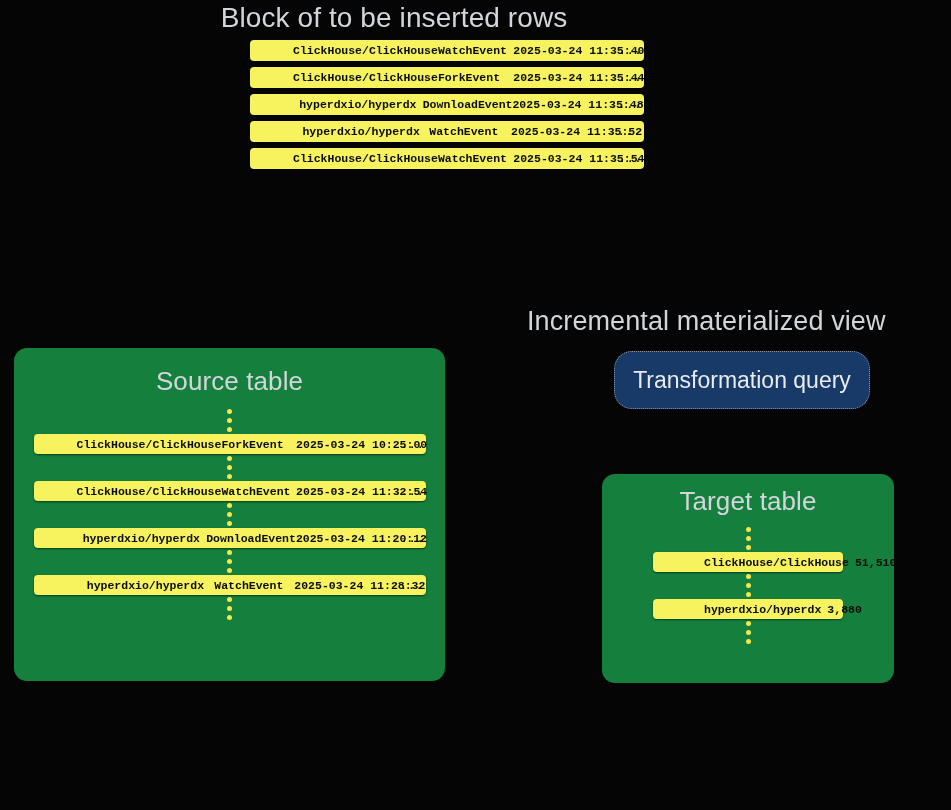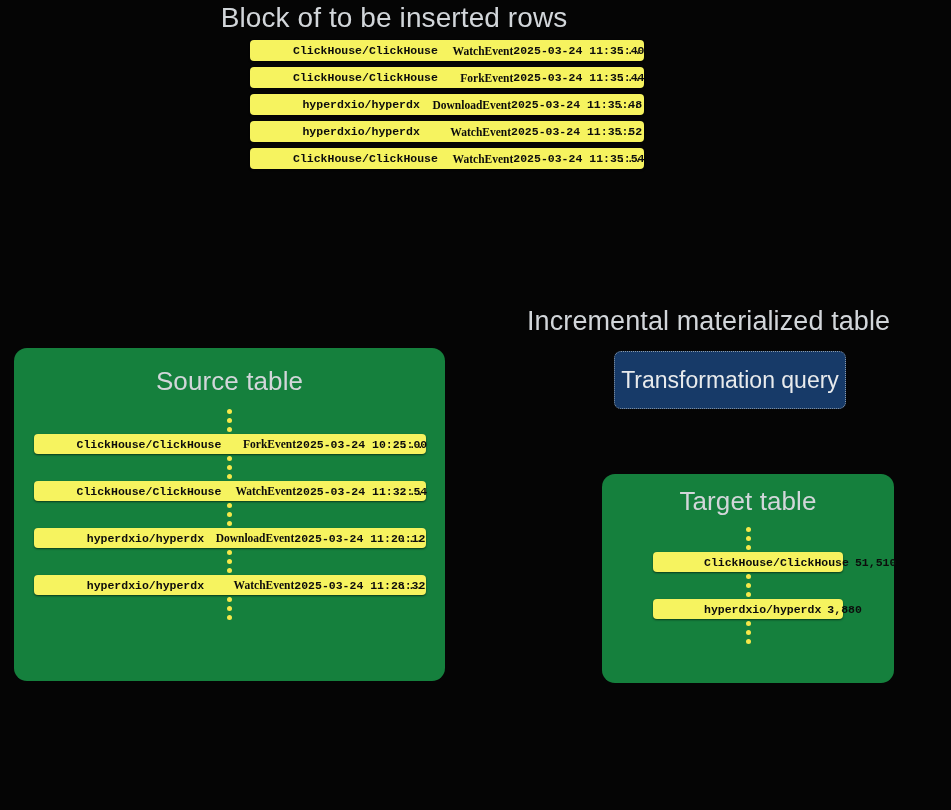--- a/index.html
+++ b/index.html
@@ -34,21 +34,21 @@
     border-radius: 4px;
     color: #0c0c0c;
     font-family: "Liberation Mono", "DejaVu Sans Mono", monospace;
     font-weight: 700;
     display: flex;
     align-items: center;
     box-shadow: 0 1px 2px rgba(0,0,0,0.55);
   }
 
   .row .c-repo   { text-align: center; margin-left: 43px; }
-  .row .c-event  { text-align: right; font-family: Liberation Serif, serif; }
+  .row .c-event  { text-align: left; }
   .row .c-ts     { text-align: center; white-space: nowrap; }
   .row .c-ell    { text-align: center; letter-spacing: 1px; }
   .row .c-count  { text-align: right; }
 
   
   .dots {
     display: flex;
     flex-direction: column;
     align-items: center;
     justify-content: center;
@@ -130,25 +130,25 @@
   #mv-title {
     top: 306px;
     left: 527px;
     font-size: 27px;
   }
 
   #transformation-query {
     position: absolute;
     left: 614px;
     top: 351px;
-    width: 232px;
+    width: 256px;
     height: 58px;
     background: #173a68;
     border: 1px dotted #8d9aa8;
-    border-radius: 7px;
+    border-radius: 18px;
     display: flex;
     align-items: center;
     justify-content: center;
     color: #e8eaec;
     font-size: 23px;
     font-family: "Liberation Sans", sans-serif;
     cursor: pointer;
   }
 
   
@@ -268,21 +268,21 @@
         <span class="c-ell">...</span>
       </div>
       <div class="dots">
         <i></i>
         <i></i>
         <i></i>
       </div>
     </div>
 </div>
 
-<div class="heading" id="mv-title">Incremental materialized table</div>
+<div class="heading" id="mv-title">Incremental materialized view</div>
 
 <div id="transformation-query">
   <span>Transformation query</span>
 </div>
 
 <div class="panel" id="target-panel">
   <div class="heading" id="target-title">Target table</div>
   <div id="target-body">
       <div class="dots">
         <i></i>

